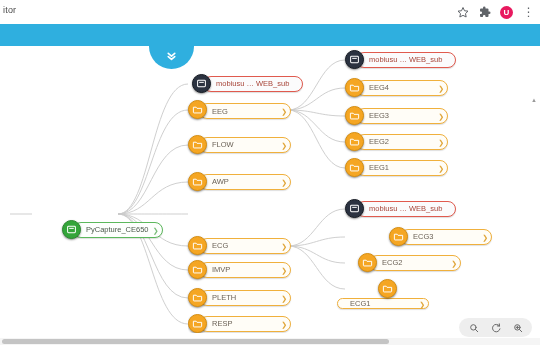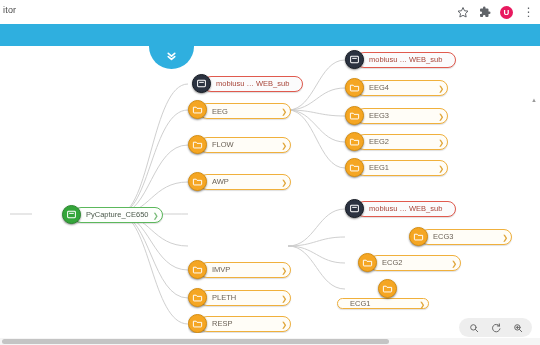--- a/index.html
+++ b/index.html
@@ -153,21 +153,21 @@
         </g>
       </svg>
 
       <div class="collapse-tab">
         <svg width="13" height="13" viewBox="0 0 24 24" fill="none" stroke="#ffffff" stroke-width="3" stroke-linecap="round" stroke-linejoin="round">
           <polyline points="6,8 12,13 18,8"></polyline>
           <polyline points="6,14 12,19 18,14"></polyline>
         </svg>
       </div>
 
-      <div class="node n-green" style="left:32px;top:159px;padding-left:30px;">
+      <div class="node n-green" style="left:32px;top:174px;padding-left:30px;">
         <div class="node-icon">
           <svg width="11" height="11" viewBox="0 0 24 24" fill="none" stroke="#ffffff" stroke-width="2.2" stroke-linejoin="round">
             <rect x="3.5" y="5" width="17" height="14" rx="2"></rect>
             <line x1="7" y1="9.5" x2="17" y2="9.5"></line>
           </svg>
         </div>
         <div class="pill">
           <span>PyCapture_CE650</span>
           <span class="caret">❯</span>
         </div>
@@ -215,20 +215,31 @@
             <path d="M3 7h6l2 2.5h10V18a1.5 1.5 0 0 1-1.5 1.5h-15A1.5 1.5 0 0 1 3 18z"></path>
           </svg>
         </div>
         <div class="pill w-wide">
           <span>AWP</span>
           <span class="caret">❯</span>
         </div>
       </div>
 
 
+      <div class="node n-orange" style="left:188px;top:190px;">
+        <div class="node-icon">
+          <svg width="11" height="11" viewBox="0 0 24 24" fill="none" stroke="#ffffff" stroke-width="2.1" stroke-linejoin="round">
+            <path d="M3 7h6l2 2.5h10V18a1.5 1.5 0 0 1-1.5 1.5h-15A1.5 1.5 0 0 1 3 18z"></path>
+          </svg>
+        </div>
+        <div class="pill w-wide">
+          <span>ECG</span>
+          <span class="caret">❯</span>
+        </div>
+      </div>
 
       <div class="node n-orange" style="left:188px;top:214px;align-items:center;">
         <div class="node-icon">
           <svg width="11" height="11" viewBox="0 0 24 24" fill="none" stroke="#ffffff" stroke-width="2.1" stroke-linejoin="round">
             <path d="M3 7h6l2 2.5h10V18a1.5 1.5 0 0 1-1.5 1.5h-15A1.5 1.5 0 0 1 3 18z"></path>
           </svg>
         </div>
         <div class="pill w-wide">
           <span>IMVP</span>
           <span class="caret">❯</span>
@@ -324,21 +335,21 @@
           <svg width="11" height="11" viewBox="0 0 24 24" fill="none" stroke="#ffffff" stroke-width="2.2" stroke-linejoin="round">
             <rect x="3.5" y="5" width="17" height="14" rx="2"></rect>
             <line x1="7" y1="9.5" x2="17" y2="9.5"></line>
           </svg>
         </div>
         <div class="pill">
           <span>mobiusu … WEB_sub</span>
         </div>
       </div>
 
-      <div class="node n-orange" style="left:365px;top:181px;padding-left:44px;">
+      <div class="node n-orange" style="left:345px;top:181px;padding-left:44px;">
         <div class="node-icon">
           <svg width="11" height="11" viewBox="0 0 24 24" fill="none" stroke="#ffffff" stroke-width="2.1" stroke-linejoin="round">
             <path d="M3 7h6l2 2.5h10V18a1.5 1.5 0 0 1-1.5 1.5h-15A1.5 1.5 0 0 1 3 18z"></path>
           </svg>
         </div>
         <div class="pill w-wide">
           <span>ECG3</span>
           <span class="caret">❯</span>
         </div>
       </div>

